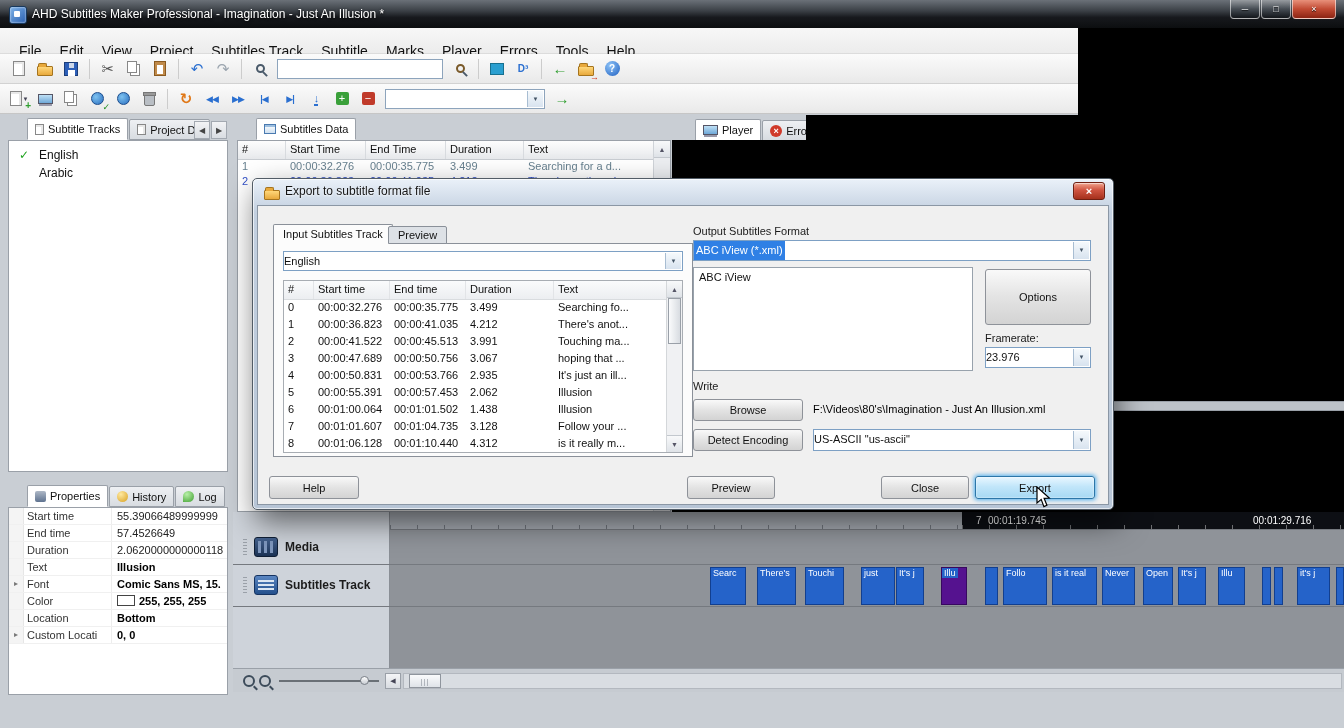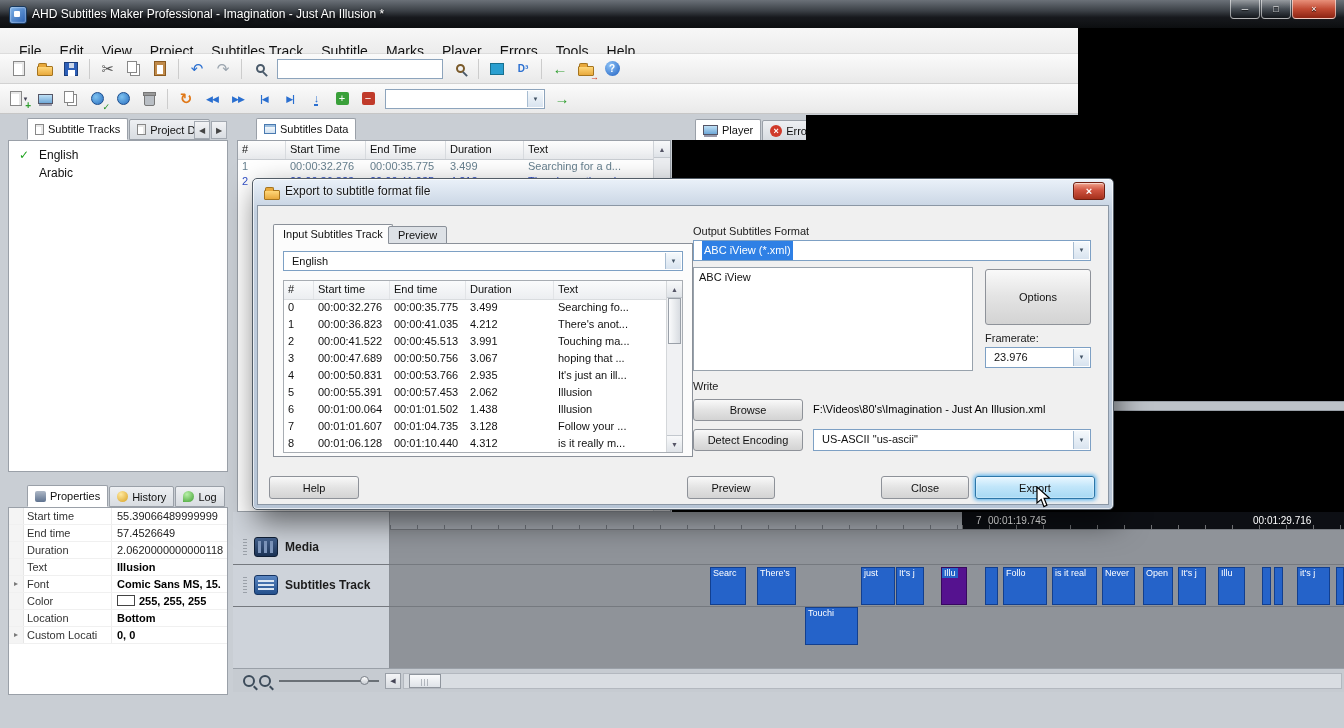--- a/index.html
+++ b/index.html
@@ -119,21 +119,21 @@
   
   #dialog{position:absolute;left:252px;top:178px;width:862px;height:332px;z-index:50;background:linear-gradient(180deg,#eaf1f9,#c3d0e0 10%,#b7c5d6);border:1px solid #525c66;border-radius:5px;box-shadow:4px 12px 30px rgba(0,0,0,.55),inset 0 0 0 1px rgba(255,255,255,.65);box-sizing:border-box;}
   #dialog-icon{position:absolute;left:9px;top:6px;}
   #dialog-title-text{position:absolute;left:32px;top:5px;font-size:12px;color:#151515;text-shadow:0 1px 2px rgba(255,255,255,.9);white-space:nowrap;}
   #dialog-close{position:absolute;right:8px;top:3px;width:32px;height:18px;border-radius:3px;background:linear-gradient(#f0a28c,#cf5340 45%,#a5301c);border:1px solid #6e1f12;color:#fff;font-size:11px;font-weight:bold;display:flex;align-items:center;justify-content:center;box-shadow:inset 0 1px 1px rgba(255,255,255,.6);box-sizing:border-box;}
   #dialog-body{position:absolute;left:4px;right:4px;top:26px;bottom:4px;background:#f0f0f0;border:1px solid #8b97a5;}
   .dlg-tab{position:absolute;box-sizing:border-box;font-size:11px;line-height:19px;padding:0 9px;border:1px solid #8a9099;border-radius:2px 2px 0 0;z-index:2;}
   #dlg-tab-input{left:20px;top:45px;height:20px;background:#fcfcfc;border-bottom:none;}
   #dlg-tab-preview{left:135px;top:47px;height:18px;line-height:17px;background:#dde1e6;}
   #dlg-tabpage{position:absolute;left:20px;top:64px;width:420px;height:214px;background:#fcfcfc;border:1px solid #8a9099;box-sizing:border-box;}
-  .combo{background:#fff;border:1px solid #7da0c4;box-sizing:border-box;font-size:11px;line-height:19px;padding-left:8px;position:relative;white-space:nowrap;overflow:hidden;}
+  .combo{background:#fff;border:1px solid #7da0c4;box-sizing:border-box;font-size:11px;line-height:19px;padding-left:0;position:relative;white-space:nowrap;overflow:hidden;}
   .cbtn{position:absolute;right:1px;top:1px;bottom:1px;width:15px;background:linear-gradient(#f5f9fc,#d8e3ef);border-left:1px solid #a8bdd2;display:flex;align-items:center;justify-content:center;font-size:6px;color:#456;}
   #dlg-track-combo{position:absolute;left:9px;top:7px;width:400px;height:20px;}
   #dlg-table{position:absolute;left:9px;top:36px;width:400px;height:173px;border:1px solid #a8adb3;background:#fff;box-sizing:border-box;}
   #dlg-table-header{position:absolute;left:0;top:0;right:16px;height:18px;display:flex;background:linear-gradient(#fafbfc,#eceef1);border-bottom:1px solid #d9dcdf;}
   .dtc{box-sizing:border-box;padding:2px 4px;font-size:11px;border-right:1px solid #e2e4e7;white-space:nowrap;overflow:hidden;}
   .dtc.c0{width:30px;} .dtc.c1{width:76px;} .dtc.c2{width:76px;} .dtc.c3{width:88px;} .dtc.c4{flex:1;border-right:none;}
   #dlg-table-body{position:absolute;left:0;top:18px;right:16px;bottom:0;overflow:hidden;}
   .dtr{display:flex;height:17px;line-height:17px;font-size:11px;}
   .dtr .dtc{border-right:none;padding:0 4px;}
   #dlg-table-scroll{position:absolute;right:0;top:0;bottom:0;width:16px;background:#f0f1f3;border-left:1px solid #d4d7da;box-sizing:border-box;}
@@ -431,21 +431,21 @@
       <span>Media</span>
     </div>
     <div class="tl-head" style="top:52px;height:42px;">
       <span class="grip"></span>
       <span class="tlic-sub"></span>
       <span>Subtitles Track</span>
     </div>
     <div id="blocks" style="position:absolute;left:0;top:0;right:0;bottom:24px;">
         <div class="tl-block" style="left: 477px; width: 36px;"><span class="bl">Searc</span></div>
         <div class="tl-block" style="left: 524px; width: 39px;"><span class="bl">There's</span></div>
-        <div class="tl-block" style="left: 572px; width: 53px; margin-top: 40px;"><span class="bl">Touchi</span></div>
+        <div class="tl-block" style="left: 572px; width: 39px;"><span class="bl">Touchi</span></div>
         <div class="tl-block" style="left: 628px; width: 34px;"><span class="bl">just</span></div>
         <div class="tl-block" style="left: 663px; width: 28px;"><span class="bl">It's j</span></div>
         <div class="tl-block sel" style="left: 708px; width: 26px;"><span class="bl">Illu</span></div>
         <div class="tl-block" style="left: 752px; width: 13px;"></div>
         <div class="tl-block" style="left: 770px; width: 44px;"><span class="bl">Follo</span></div>
         <div class="tl-block" style="left: 819px; width: 45px;"><span class="bl">is it real</span></div>
         <div class="tl-block" style="left: 869px; width: 33px;"><span class="bl">Never</span></div>
         <div class="tl-block" style="left: 910px; width: 30px;"><span class="bl">Open</span></div>
         <div class="tl-block" style="left: 945px; width: 28px;"><span class="bl">It's j</span></div>
         <div class="tl-block" style="left: 985px; width: 27px;"><span class="bl">Illu</span></div>

